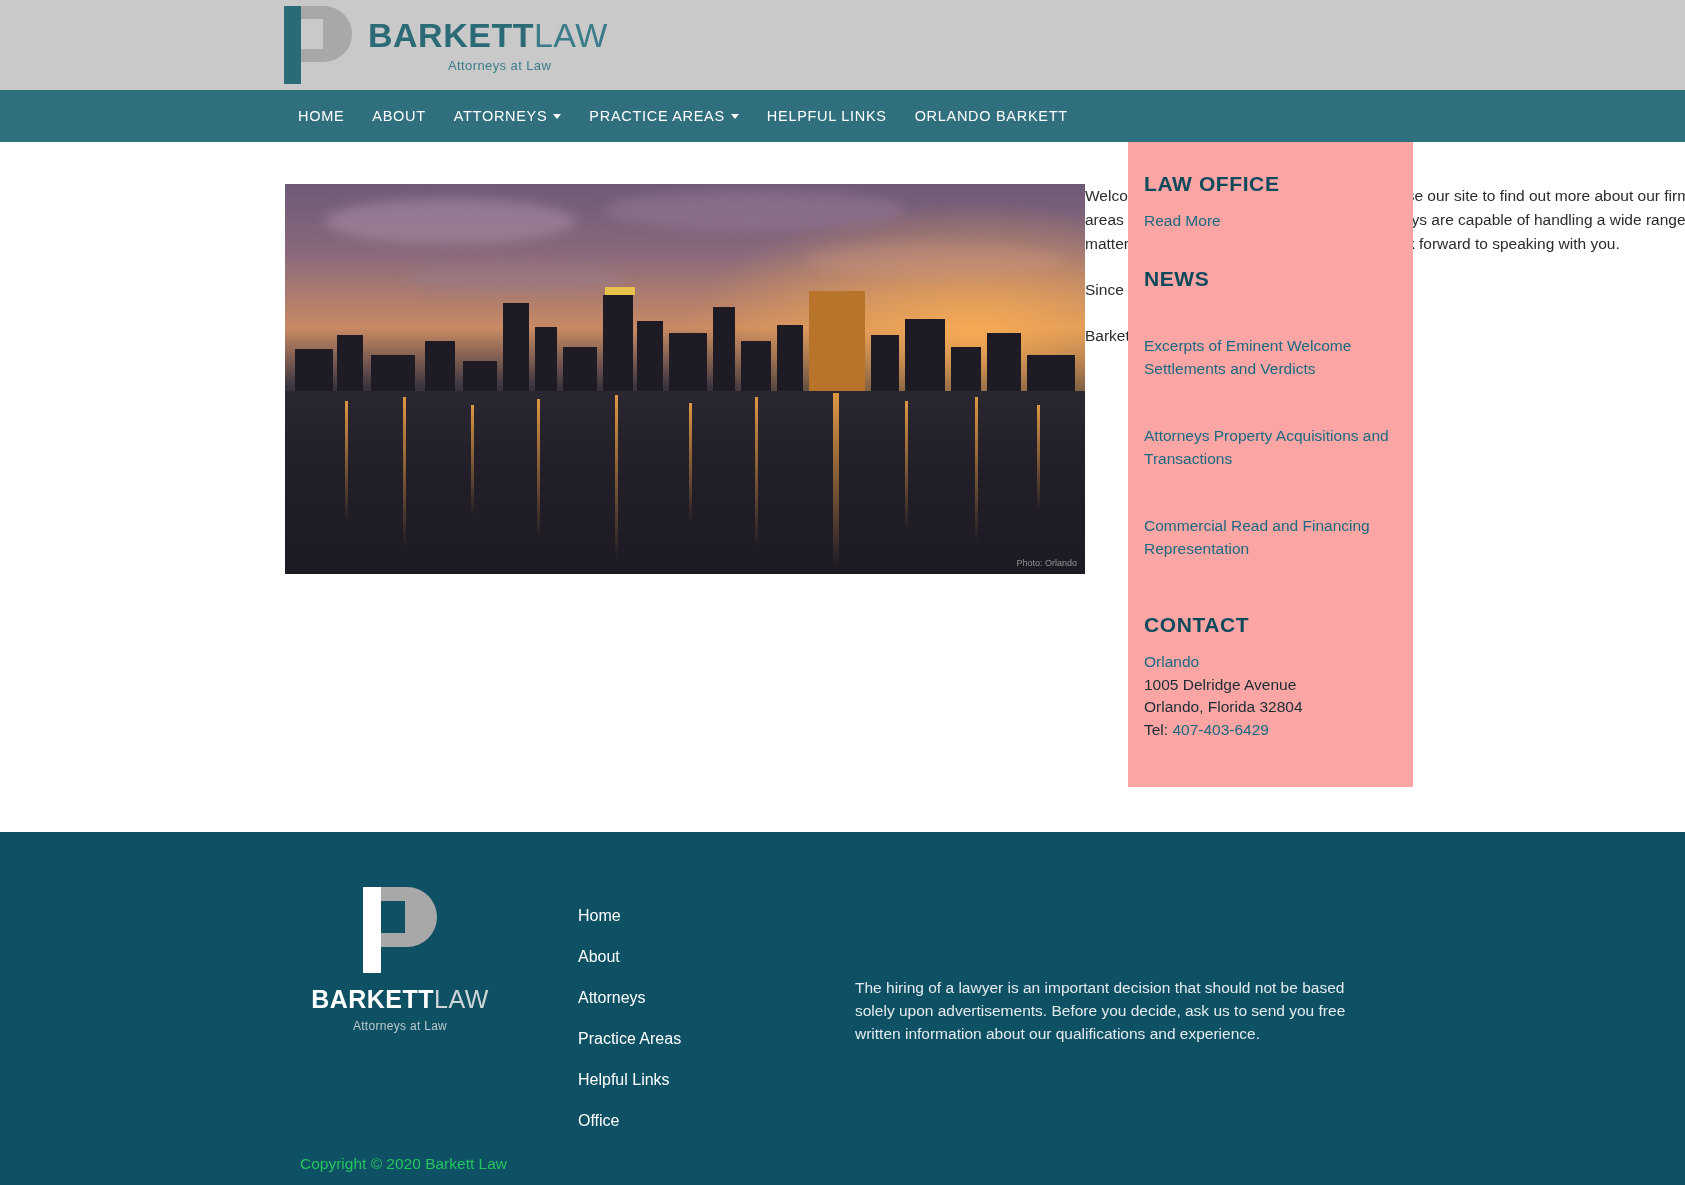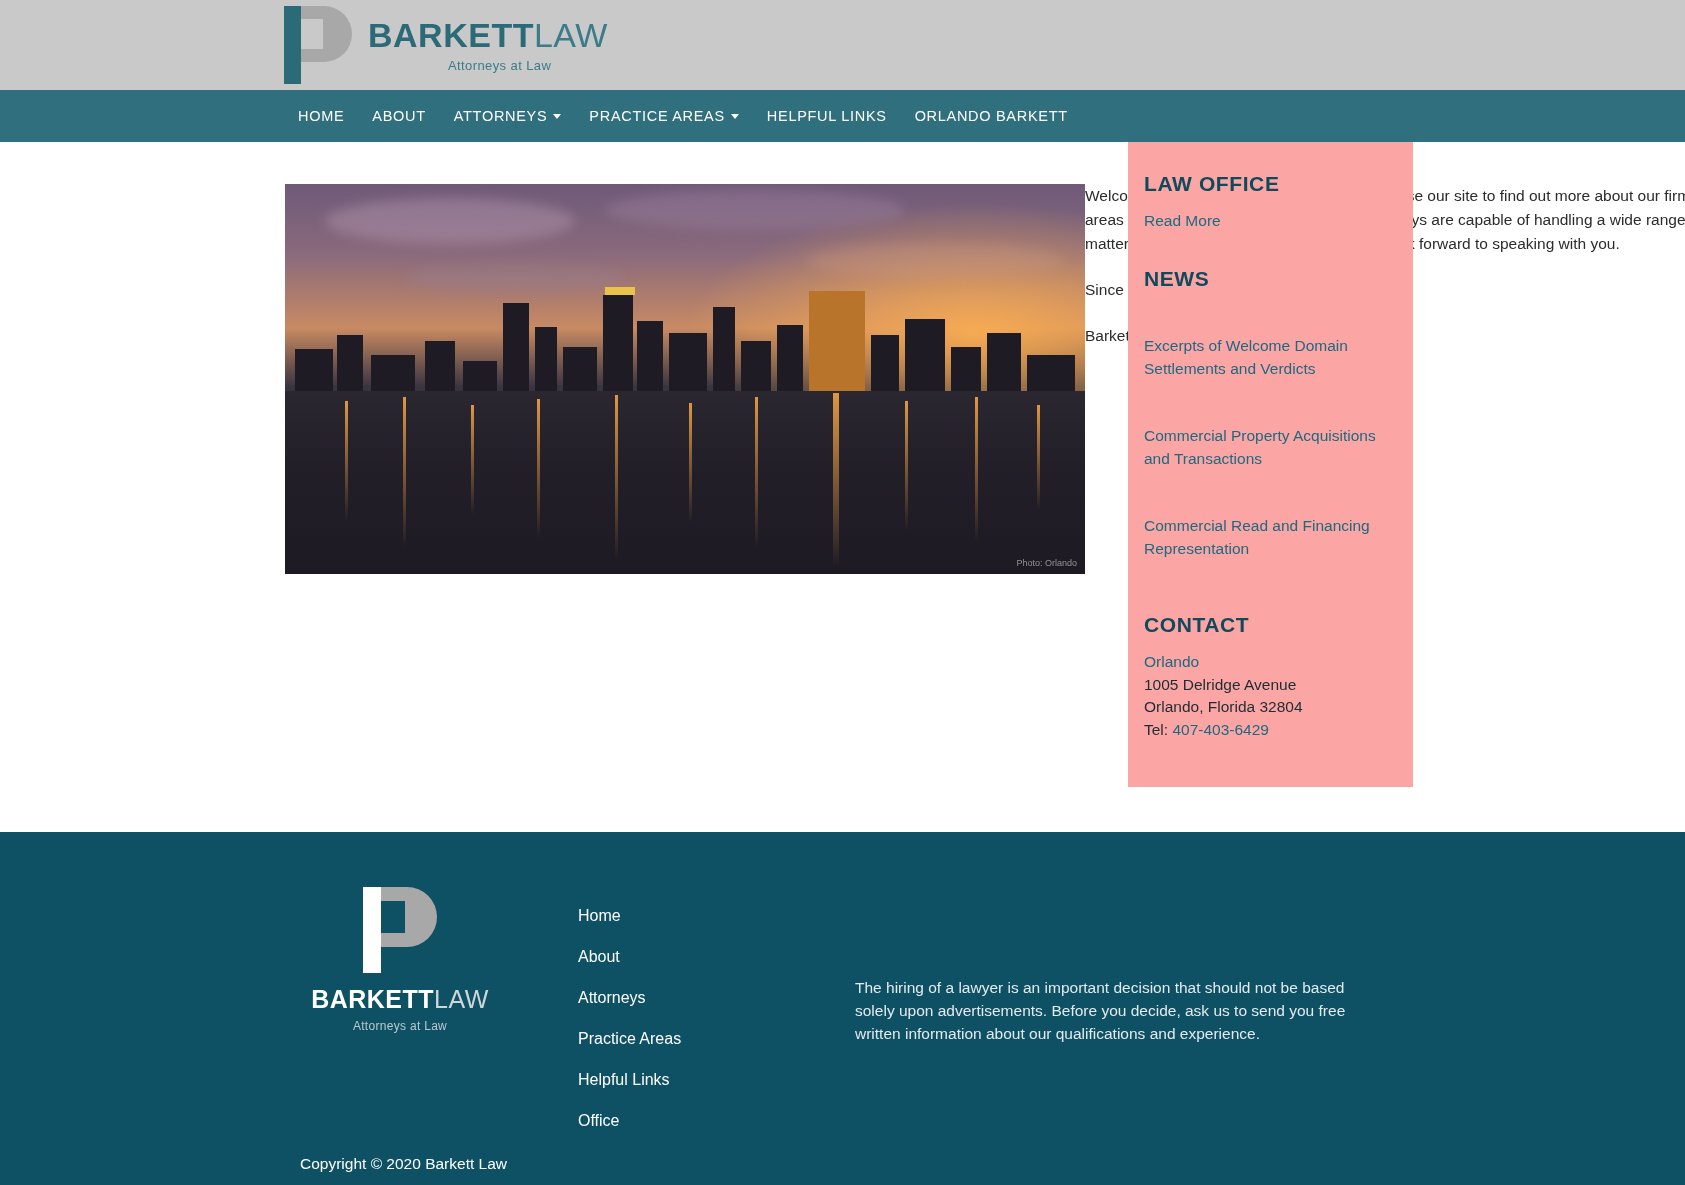--- a/index.html
+++ b/index.html
@@ -268,21 +268,21 @@
     width: 520px;
     font-size: 15.5px;
     line-height: 1.48;
     color: #e3ebee;
   }
   .copyright {
     position: absolute;
     left: 300px;
     top: 323px;
     font-size: 15.5px;
-    color: #ffffff;
+    color: #22c55e;
   }
 </style>
 </head>
 <body>
 
 <div class="header">
   <div class="logo-wrap">
     <div class="logo-mark">
       <div class="bar"></div>
       <div class="bowl"></div>
@@ -372,22 +372,22 @@
     <p>Since</p>
     <p>Barkett Law</p>
   </div>
 
   <aside class="sidebar">
     <h2>LAW OFFICE</h2>
     <a href="#">Read More</a>
 
     <h2 class="news">NEWS</h2>
     <div class="news-list">
-      <a href="#">Excerpts of Welcome Domain Settlements and Verdicts</a>
-      <a href="#">Commercial Property Acquisitions and Transactions</a>
+      <a href="#">Excerpts of Eminent Welcome Settlements and Verdicts</a>
+      <a href="#">Attorneys Property Acquisitions and Transactions</a>
       <a href="#">Commercial Read and Financing Representation</a>
     </div>
 
     <h2 class="contact">CONTACT</h2>
     <div>
       <a href="#">Orlando</a>
       <div class="contact-line">1005 Delridge Avenue</div>
       <div class="contact-line">Orlando, Florida 32804</div>
       <div class="contact-line">
         <span>Tel:</span>

